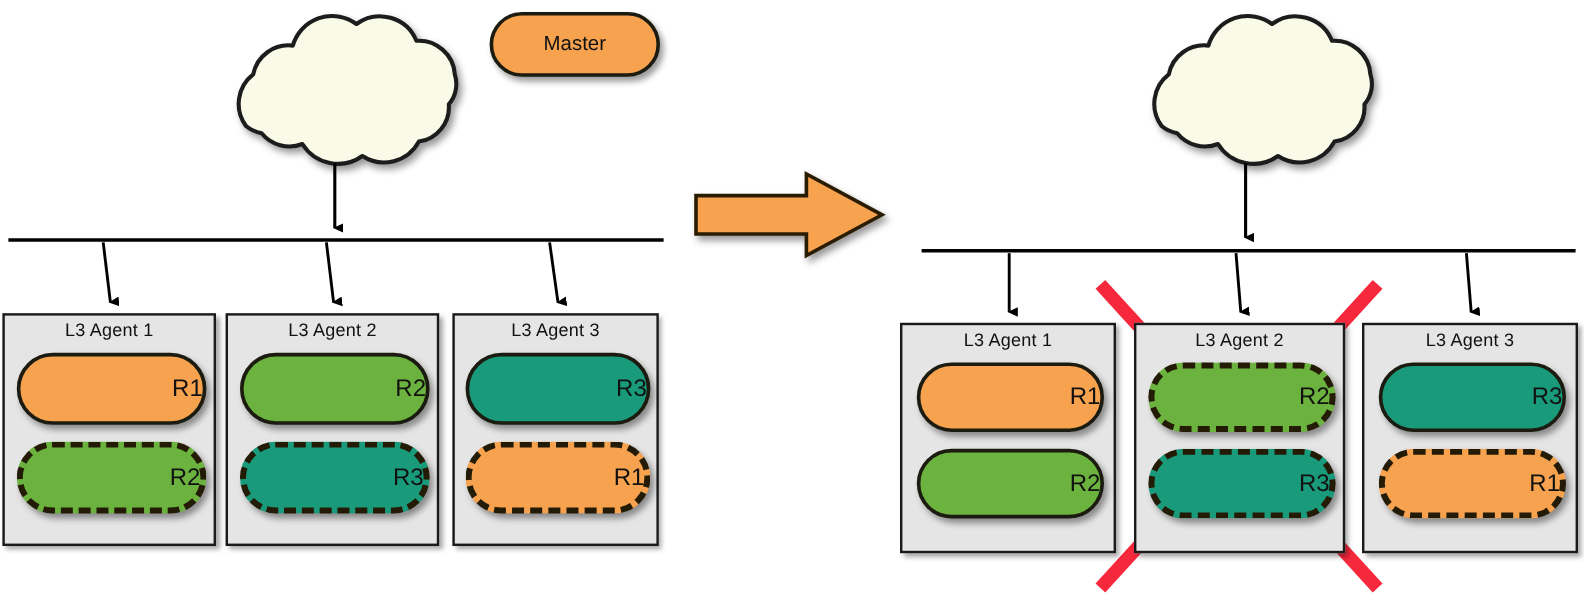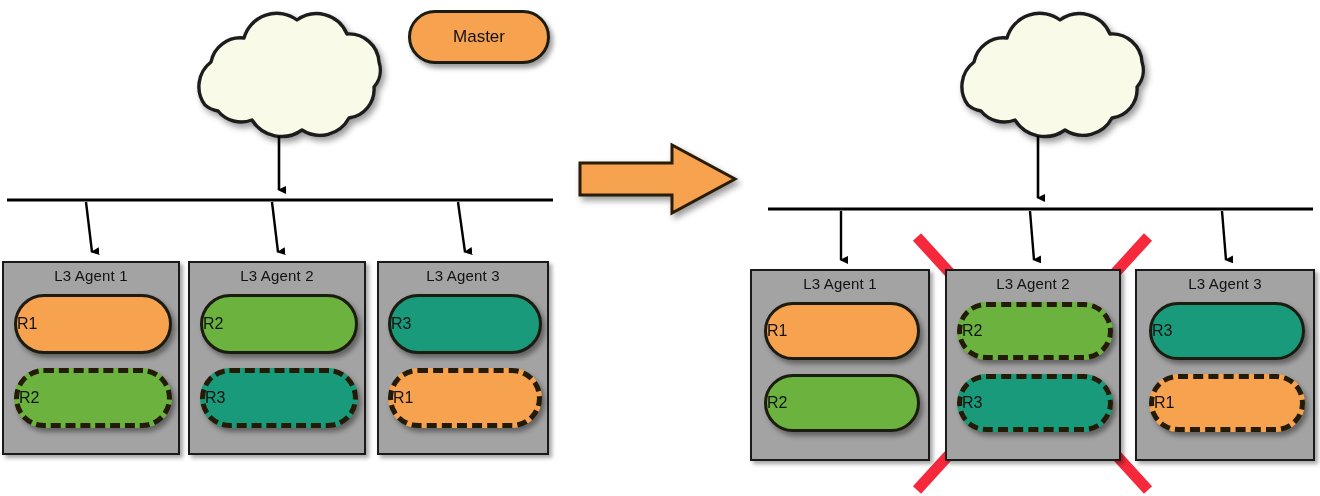--- a/index.html
+++ b/index.html
@@ -2,29 +2,29 @@
 <html><head>
 <meta charset="utf-8">
 <style>
   html,body{margin:0;padding:0;background:#ffffff;}
   body{width:1320px;height:496px;position:relative;overflow:hidden;
        font-family:"Liberation Sans","DejaVu Sans",sans-serif;}
   .stage{position:absolute;inset:0;width:1056px;height:496px;}
   svg.layer{position:absolute;left:0;top:0;width:1320px;height:496px;overflow:visible;}
 
   
-  .agent-box{position:absolute;background:#a3a3a3;border:2px solid #1a1a1a;
+  .agent-box{position:absolute;background:#e5e5e5;border:2px solid #1a1a1a;
              box-sizing:border-box;box-shadow:3px 3px 4px rgba(0,0,0,0.35);}
   .agent-title{position:absolute;left:0;right:0;top:4px;text-align:center;
                font-size:15px;color:#111;letter-spacing:.2px;}
 
   
   .pill{position:absolute;box-sizing:border-box;border-radius:999px;
-        display:flex;align-items:center;justify-content:flex-start;
-        font-size:16px;color:#111;
+        display:flex;align-items:center;justify-content:flex-end;
+        font-size:20px;color:#111;
         box-shadow:3px 4px 5px rgba(0,0,0,0.40);}
   .pill.master{border:3px solid #1b1b10;}
   .pill.slave{border:5px dashed #241b06;}
   .pill .lbl{pointer-events:none;}
 
   
   .legend-pill{position:absolute;box-sizing:border-box;border-radius:999px;
        display:flex;align-items:center;justify-content:center;font-size:17px;color:#111;
        box-shadow:3px 4px 5px rgba(0,0,0,0.40);}
   .legend-pill.master{border:3px solid #1b1b10;}

